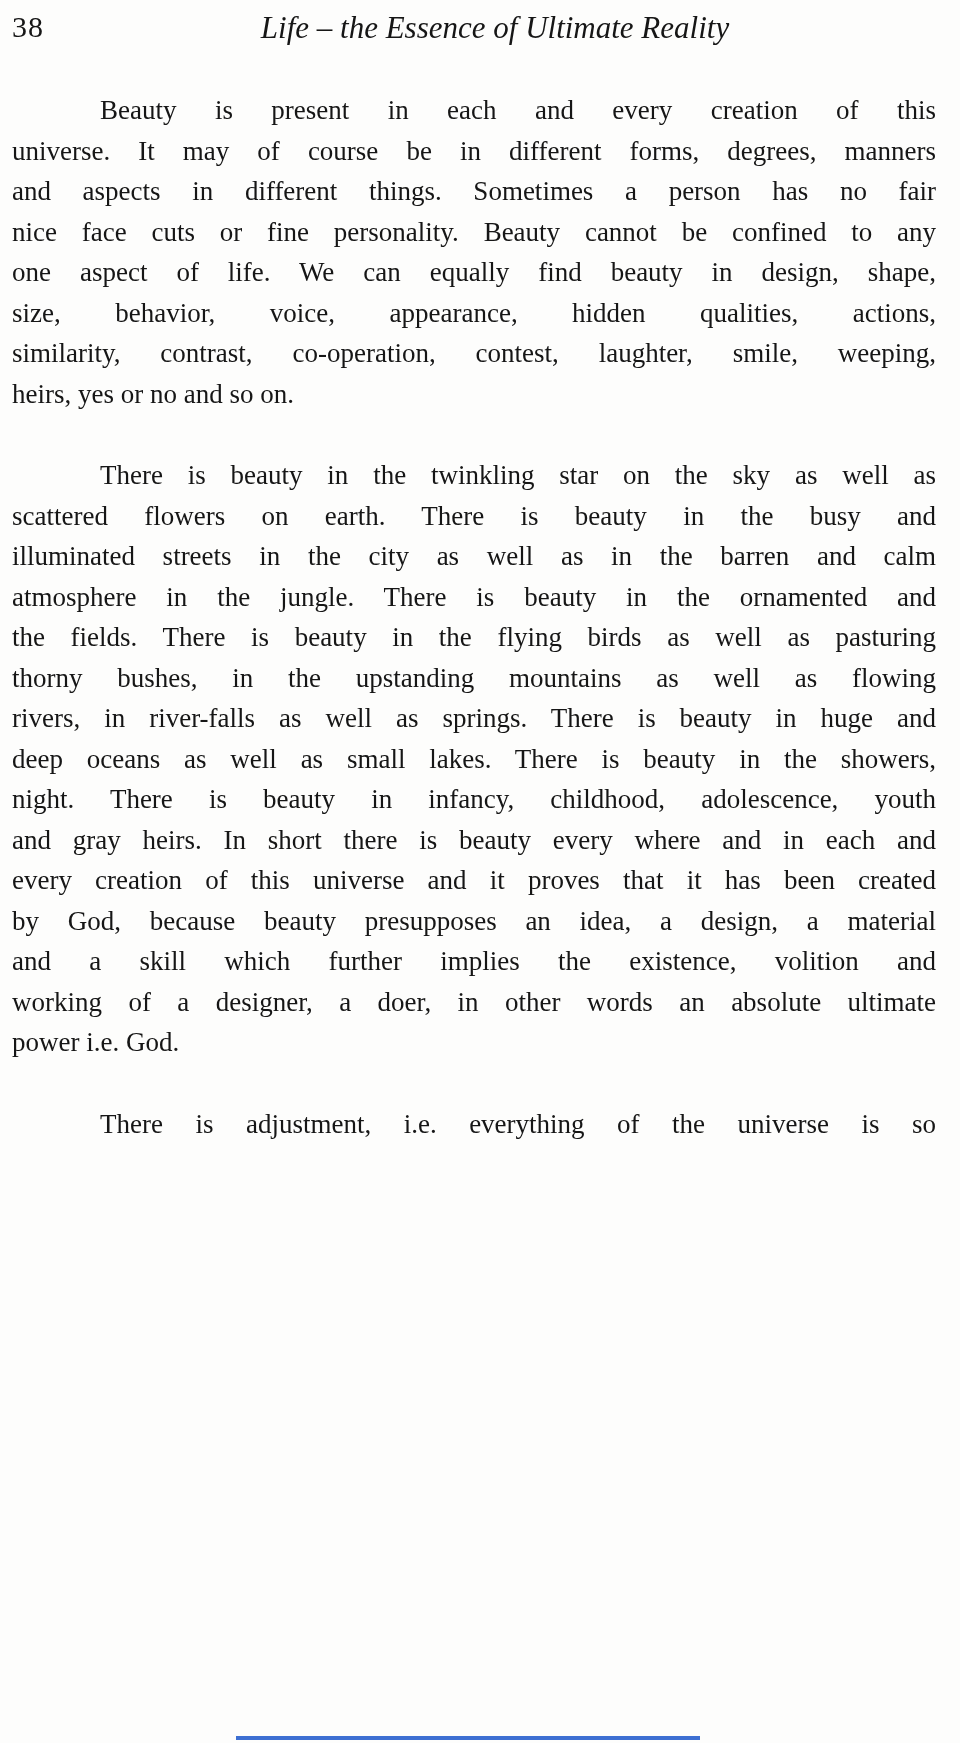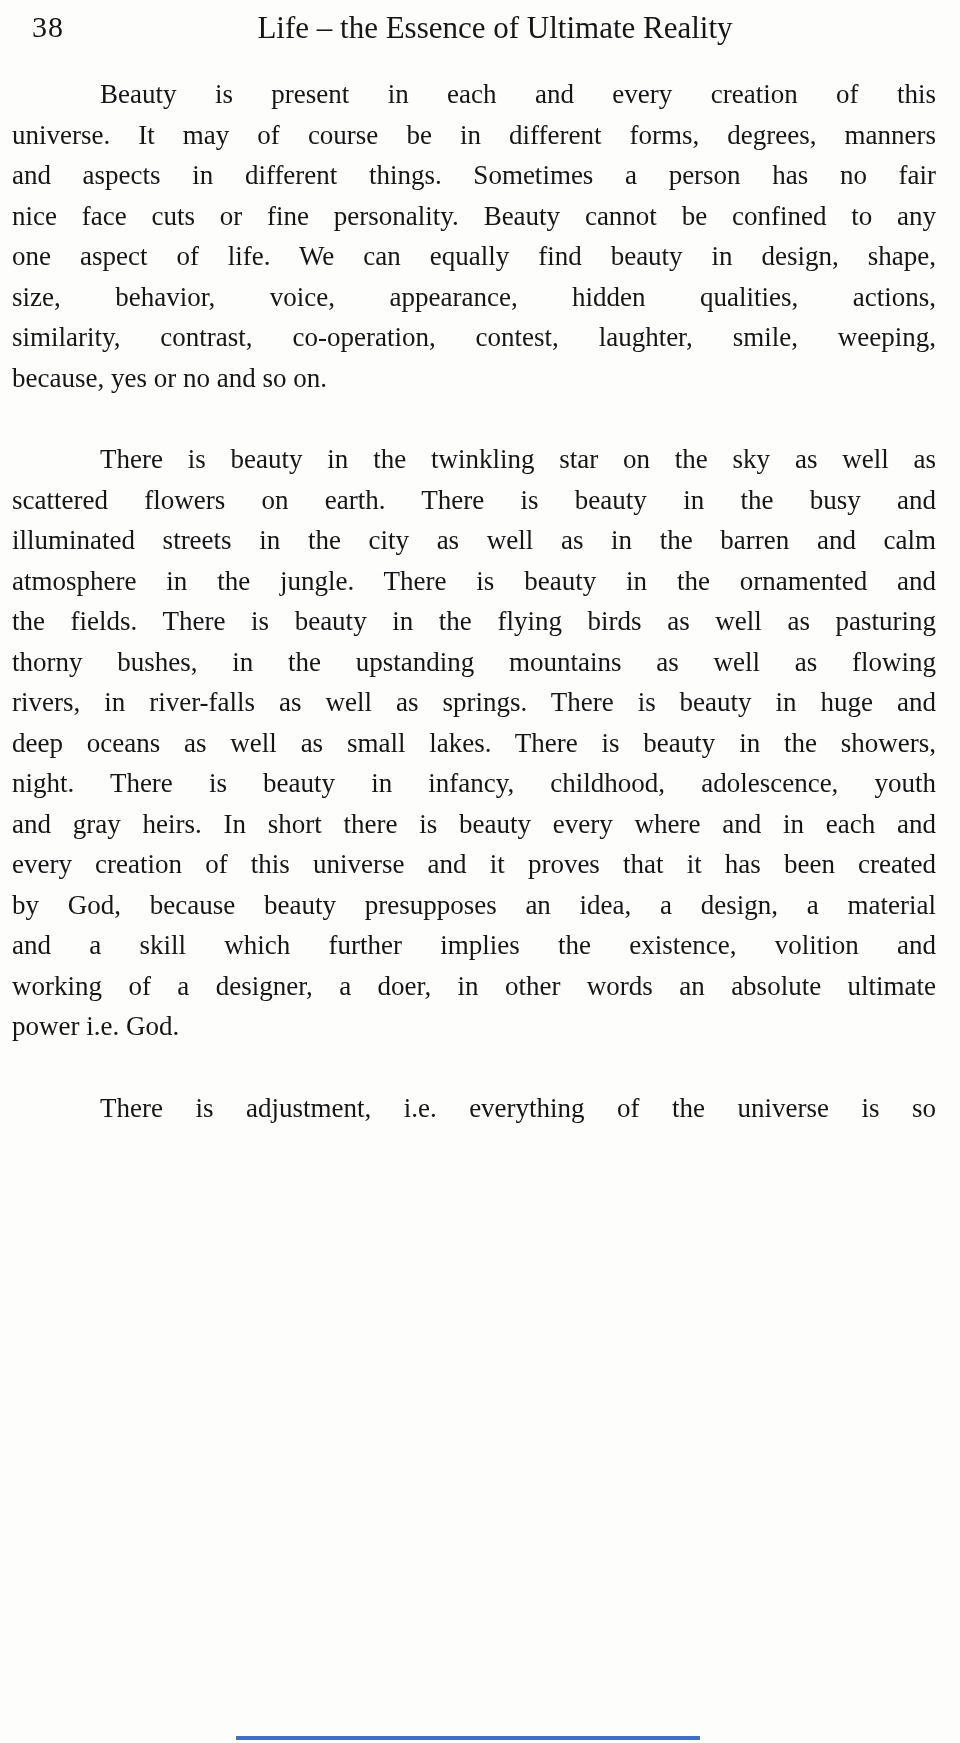--- a/index.html
+++ b/index.html
@@ -16,32 +16,33 @@
     font-family: "Liberation Serif", "DejaVu Serif", serif;
     overflow: hidden;
   }
   .header {
     position: relative;
     padding-top: 10px;
     height: 52px;
   }
   .page-number {
     position: absolute;
-    left: 32px;
+    left: 12px;
     top: 10px;
     font-size: 30px;
     letter-spacing: 1px;
   }
   .header-title {
     text-align: center;
+    font-style: italic;
     font-size: 31px;
     padding-left: 30px;
   }
   .body-text {
-    margin-top: 12px;
+    margin-top: 28px;
     padding-left: 12px;
     padding-right: 24px;
     font-size: 27px;
   }
   .paragraph {
     margin: 0 0 41px 0;
   }
   .line {
     line-height: 40.5px;
     text-align: justify;
@@ -73,21 +74,21 @@
 
   <div class="body-text" id="body-text">
       <div class="paragraph">
         <div class="line first">Beauty is present in each and every creation of this</div>
         <div class="line">universe. It may of course be in different forms, degrees, manners</div>
         <div class="line">and aspects in different things. Sometimes a person has no fair</div>
         <div class="line">nice face cuts or fine personality. Beauty cannot be confined to any</div>
         <div class="line">one aspect of life. We can equally find beauty in design, shape,</div>
         <div class="line">size, behavior, voice, appearance, hidden qualities, actions,</div>
         <div class="line">similarity, contrast, co-operation, contest, laughter, smile, weeping,</div>
-        <div class="line last">because, yes or no and so on.</div>
+        <div class="line last">heirs, yes or no and so on.</div>
       </div>
       <div class="paragraph">
         <div class="line first">There is beauty in the twinkling star on the sky as well as</div>
         <div class="line">scattered flowers on earth. There is beauty in the busy and</div>
         <div class="line">illuminated streets in the city as well as in the barren and calm</div>
         <div class="line">atmosphere in the jungle. There is beauty in the ornamented and</div>
         <div class="line">the fields. There is beauty in the flying birds as well as pasturing</div>
         <div class="line">thorny bushes, in the upstanding mountains as well as flowing</div>
         <div class="line">rivers, in river-falls as well as springs. There is beauty in huge and</div>
         <div class="line">deep oceans as well as small lakes. There is beauty in the showers,</div>

